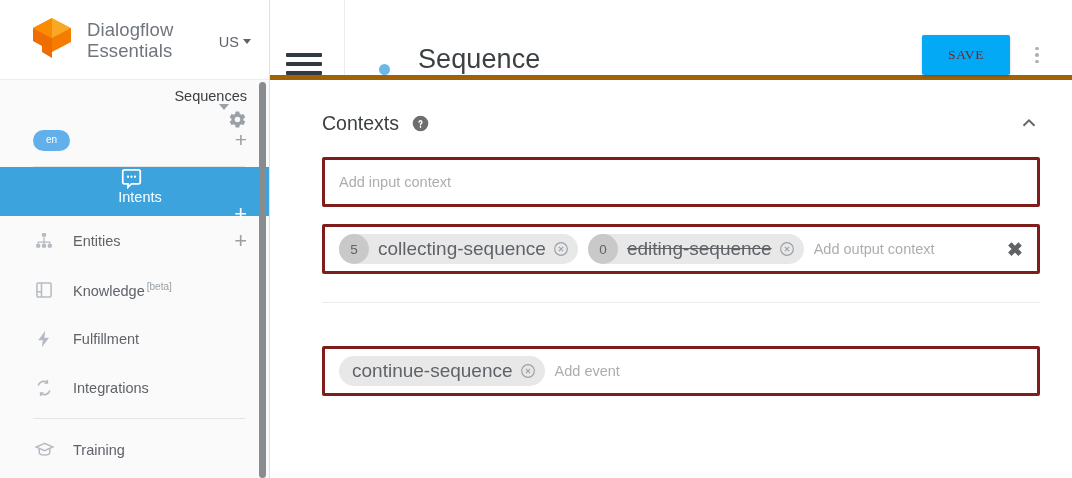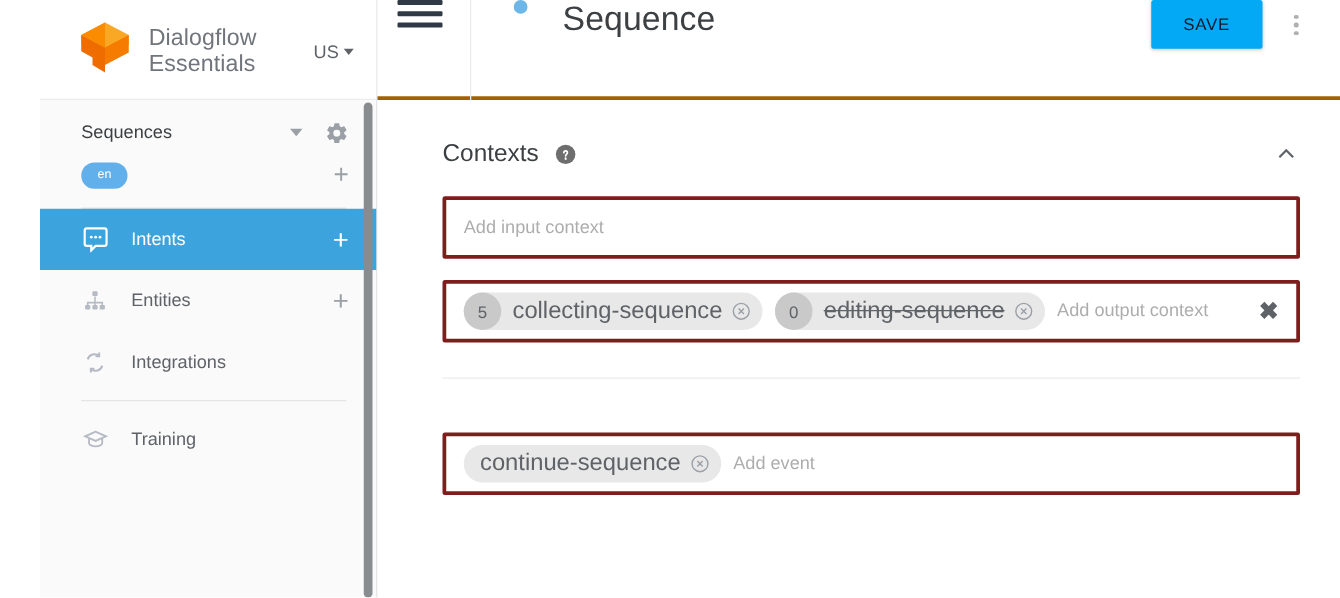--- a/index.html
+++ b/index.html
@@ -2,21 +2,21 @@
 <html><head>
 <meta charset="utf-8">
 <style>
   * { box-sizing: border-box; margin: 0; padding: 0; }
   html, body {
     width: 1072px; height: 478px;
     background: #ffffff;
     font-family: "Liberation Sans", sans-serif;
     overflow: hidden;
   }
-  .app { display: flex; width: 1072px; height: 427px; position: relative; padding-left: 32px; }
+  .app { display: flex; width: 1072px; height: 427px; position: relative; }
 
   
   .sidebar {
     width: 270px; height: 478px;
     background: #fafafa;
     border-right: 1px solid #e0e0e0;
     position: relative;
     flex-shrink: 0;
   }
   .brand {
@@ -37,22 +37,22 @@
     display: flex; align-items: center; gap: 4px;
     align-self: center; padding-top: 4px;
   }
   .caret-down {
     width: 0; height: 0;
     border-left: 4.5px solid transparent;
     border-right: 4.5px solid transparent;
     border-top: 5px solid #5f6368;
   }
   .agent-row {
-    display: flex; align-items: center;
-    padding: 0 22px 0 33px; height: 36px; margin-top: 8px;
+    display: flex; align-items: flex-end;
+    padding: 0 22px 0 33px; height: 36px; margin-top: 8px; flex-direction: column;
   }
   .agent-name { font-size: 14.5px; color: #3c4043; }
   .agent-caret {
     margin-left: auto; margin-right: 18px;
     width: 0; height: 0;
     border-left: 5.5px solid transparent;
     border-right: 5.5px solid transparent;
     border-top: 6px solid #9aa0a6;
   }
   .gear-icon { width: 19px; height: 19px; color: #9aa0a6; }
@@ -72,21 +72,21 @@
   .divider-line {
     height: 1px; background: #e4e4e4;
     margin: 10px 24px 0 33px;
   }
   .nav-item {
     display: flex; align-items: center;
     height: 49px; padding: 0 22px 0 33px;
     color: #5f6368; font-size: 14.5px;
     cursor: pointer;
   }
-  .nav-item.active { background: #3ca3dc; color: #ffffff; }
+  .nav-item.active { background: #3ca3dc; color: #ffffff; flex-direction: column; }
   .nav-icon {
     width: 22px; height: 22px;
     margin-right: 18px; flex-shrink: 0;
     color: #b5bac4;
     display: flex; align-items: center; justify-content: center;
   }
   .nav-item.active .nav-icon { color: #ffffff; }
   .nav-label { white-space: nowrap; }
   .beta-tag {
     font-size: 10px; color: #9aa0a6;
@@ -100,43 +100,43 @@
   .nav-sep { height: 1px; background: #e4e4e4; margin: 6px 24px 6px 33px; }
   .sb-scrollbar {
     position: absolute; top: 82px; right: 3px;
     width: 7px; height: 396px;
     background: #888c8f; border-radius: 4px;
   }
 
   
   .main { flex: 1; height: 478px; background: #fff; position: relative; }
   .topbar {
-    height: 80px; display: flex; align-items: flex-start;
-    border-bottom: 3px solid #a16207;
+    height: 80px; display: flex; align-items: flex-end;
+    border-bottom: 5px solid #a16207;
     padding-right: 18px;
   }
   .hamburger {
     width: 36px; margin: 0 22px 0 16px;
     display: flex; flex-direction: column; gap: 5px;
     cursor: pointer;
   }
   .hamburger span { display: block; height: 4px; background: #303a46; border-radius: 1px; }
   .topbar-split { width: 1px; height: 80px; background: #ececec; margin-right: 34px; }
   .status-dot {
     width: 11px; height: 11px; border-radius: 50%;
     background: #6cb6e8; margin-right: 28px; flex-shrink: 0;
   }
   .page-title { font-size: 27px; color: #3c4043; font-weight: 400; letter-spacing: .1px; }
   .save-btn {
     margin-left: auto;
-    background: #03a9f4; color: #0f172a;
+    background: #03a9f4; color: #7f1d1d;
     border: none; border-radius: 2px;
     font-size: 13.5px; letter-spacing: .6px;
     padding: 12px 26px; cursor: pointer;
-    font-family: Liberation Sans, sans-serif;
+    font-family: Liberation Serif, serif;
     box-shadow: 0 1px 3px rgba(0,0,0,.22);
   }
   .kebab {
     width: 34px; height: 40px; margin-left: 10px;
     display: flex; flex-direction: column; align-items: center;
     justify-content: center; gap: 3px; cursor: pointer;
   }
   .kebab i { width: 3.5px; height: 3.5px; background: #b0b0b0; border-radius: 50%; display: block; }
 
   .content { padding: 0 32px 0 52px; }
@@ -240,21 +240,38 @@
           <rect x="2.5" y="15.5" width="5" height="4.5" rx="1"></rect>
           <rect x="9.5" y="15.5" width="5" height="4.5" rx="1"></rect>
           <rect x="16.5" y="15.5" width="5" height="4.5" rx="1"></rect>
           <path d="M12 7.5v4M5 15.5v-2.2h14v2.2M12 11.5v4" stroke="currentColor" stroke-width="1.5" fill="none"></path>
         </svg>
       </span>
       <span class="nav-label">Entities</span>
       <span class="nav-plus">+</span>
     </div>
 
-
+    <div class="nav-item">
+      <span class="nav-icon">
+        <svg viewBox="0 0 24 24" width="20" height="20" fill="none" stroke="currentColor" stroke-width="1.8">
+          <rect x="3.5" y="3.5" width="17" height="17" rx="1.5"></rect>
+          <path d="M9 3.5v17M3.5 14h5.5"></path>
+        </svg>
+      </span>
+      <span class="nav-label"><span>Knowledge</span><span class="beta-tag">[beta]</span></span>
+    </div>
+
+    <div class="nav-item">
+      <span class="nav-icon">
+        <svg viewBox="0 0 24 24" width="20" height="20" fill="currentColor">
+          <path d="M13.5 2L5 13.5h5.5L9.5 22 18 10.5h-5.5z"></path>
+        </svg>
+      </span>
+      <span class="nav-label">Fulfillment</span>
+    </div>
 
     <div class="nav-item">
       <span class="nav-icon">
         <svg viewBox="0 0 24 24" width="20" height="20" fill="none" stroke="currentColor" stroke-width="1.9">
           <path d="M5 9a7 7 0 0 1 11-3.5"></path>
           <path d="M19 15a7 7 0 0 1-11 3.5"></path>
           <path d="M16 2.5V6h-3.5M8 21.5V18h3.5"></path>
         </svg>
       </span>
       <span class="nav-label">Integrations</span>

